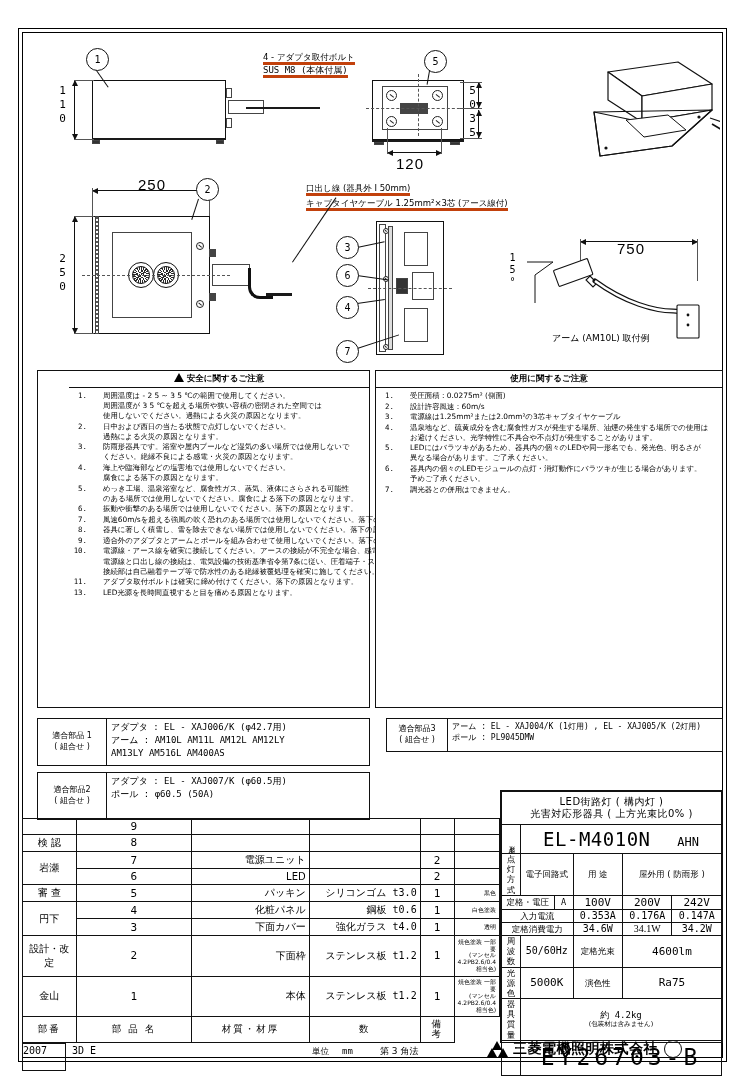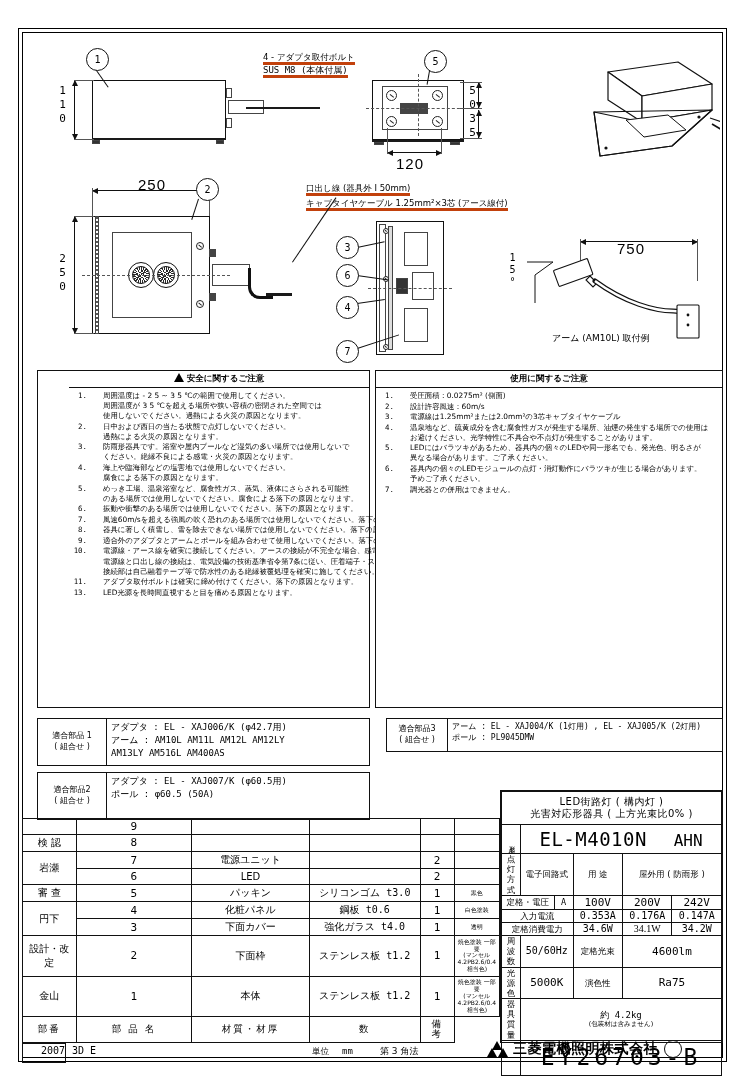--- a/index.html
+++ b/index.html
@@ -38,40 +38,40 @@
 
   .fit{position:absolute;border:1px solid #111;box-sizing:border-box;display:flex;}
   .fit .lbl{width:68px;flex:0 0 68px;border-right:1.6px solid #111;display:flex;flex-direction:column;
             align-items:center;justify-content:center;font-size:8px;line-height:1.35;}
   .fit .val{flex:1;padding:2px 4px;font-size:9px;font-family:"DejaVu Sans Mono","Liberation Mono",monospace;line-height:1.42;}
   .fit .val div{white-space:nowrap;}
 
   
   #parts{position:absolute;left:22px;top:818px;width:478px;height:225px;}
   #parts table{width:100%;height:100%;}
-  #parts td{border:1px solid #111;font-size:9px;padding:0 3px;text-align:center;}
+  #parts td{border:1px solid #111;font-size:9px;padding:0 3px;text-align:right;}
   #parts .num{width:26px;text-align:center;font-family:"DejaVu Sans Mono","Liberation Mono",monospace;font-size:11px;}
   #parts .sig{width:52px;text-align:center;font-size:10px;}
   #parts .nm{width:128px;font-size:10px;}
   #parts .mt{width:120px;font-size:10px;font-family:"DejaVu Sans Mono","Liberation Mono",monospace;}
   #parts .qt{width:30px;text-align:center;font-family:"DejaVu Sans Mono","Liberation Mono",monospace;font-size:11px;}
   #parts .rm{font-size:6px;line-height:1.15;}
   #parts tr.hdr td{font-size:9.5px;text-align:center;letter-spacing:2px;}
 
   
   #spec{position:absolute;left:500px;top:790px;width:223px;height:253px;border:1px solid #111;box-sizing:border-box;}
   #spec table{width:100%;height:100%;}
   #spec td{border:1px solid #111;font-size:8.5px;text-align:center;padding:0 1px;line-height:1.2;}
   .mono{font-family:"DejaVu Sans Mono","Liberation Mono",monospace;}
   .vtxt{writing-mode:vertical-rl;text-orientation:upright;font-size:7px;line-height:1;letter-spacing:1px;}
   .modelname{font-size:19px;font-family:"DejaVu Sans Mono","Liberation Mono",monospace;letter-spacing:0.5px;}
-  .modelsuf{font-size:16px;font-family:"DejaVu Sans Mono","Liberation Mono",monospace;margin-left:24px;}
+  .modelsuf{font-size:12px;font-family:"DejaVu Sans Mono","Liberation Mono",monospace;margin-left:24px;}
   .drawno{font-size:23px;font-family:"DejaVu Sans Mono","Liberation Mono",monospace;letter-spacing:4px;}
-  #yearbox{position:absolute;left:22px;top:1043px;width:44px;height:20px;border:1px solid #111;box-sizing:border-box;
-           text-align:right;font-size:10px;font-family:"DejaVu Sans Mono","Liberation Mono",monospace;line-height:14px;}
+  #yearbox{position:absolute;left:22px;top:1043px;width:44px;height:28px;border:1px solid #111;box-sizing:border-box;
+           text-align:left;font-size:10px;font-family:"DejaVu Sans Mono","Liberation Mono",monospace;line-height:14px;}
   .logo-tri{display:inline-block;position:relative;width:20px;height:16px;vertical-align:-3px;margin-right:5px;}
   .logo-tri i{position:absolute;width:0;height:0;border-left:5.6px solid transparent;border-right:5.6px solid transparent;border-bottom:9.6px solid #000;}
   .logo-tri i:nth-child(1){left:4.4px;top:-0.5px;}
   .logo-tri i:nth-child(2){left:-1px;top:7px;}
   .logo-tri i:nth-child(3){left:9.8px;top:7px;}
 
   
   .rect{position:absolute;border:1.3px solid #111;box-sizing:border-box;background:#fff;}
   .rectl{position:absolute;border:1px solid #444;box-sizing:border-box;}
   .center{position:absolute;border-top:1px dashed #555;}

